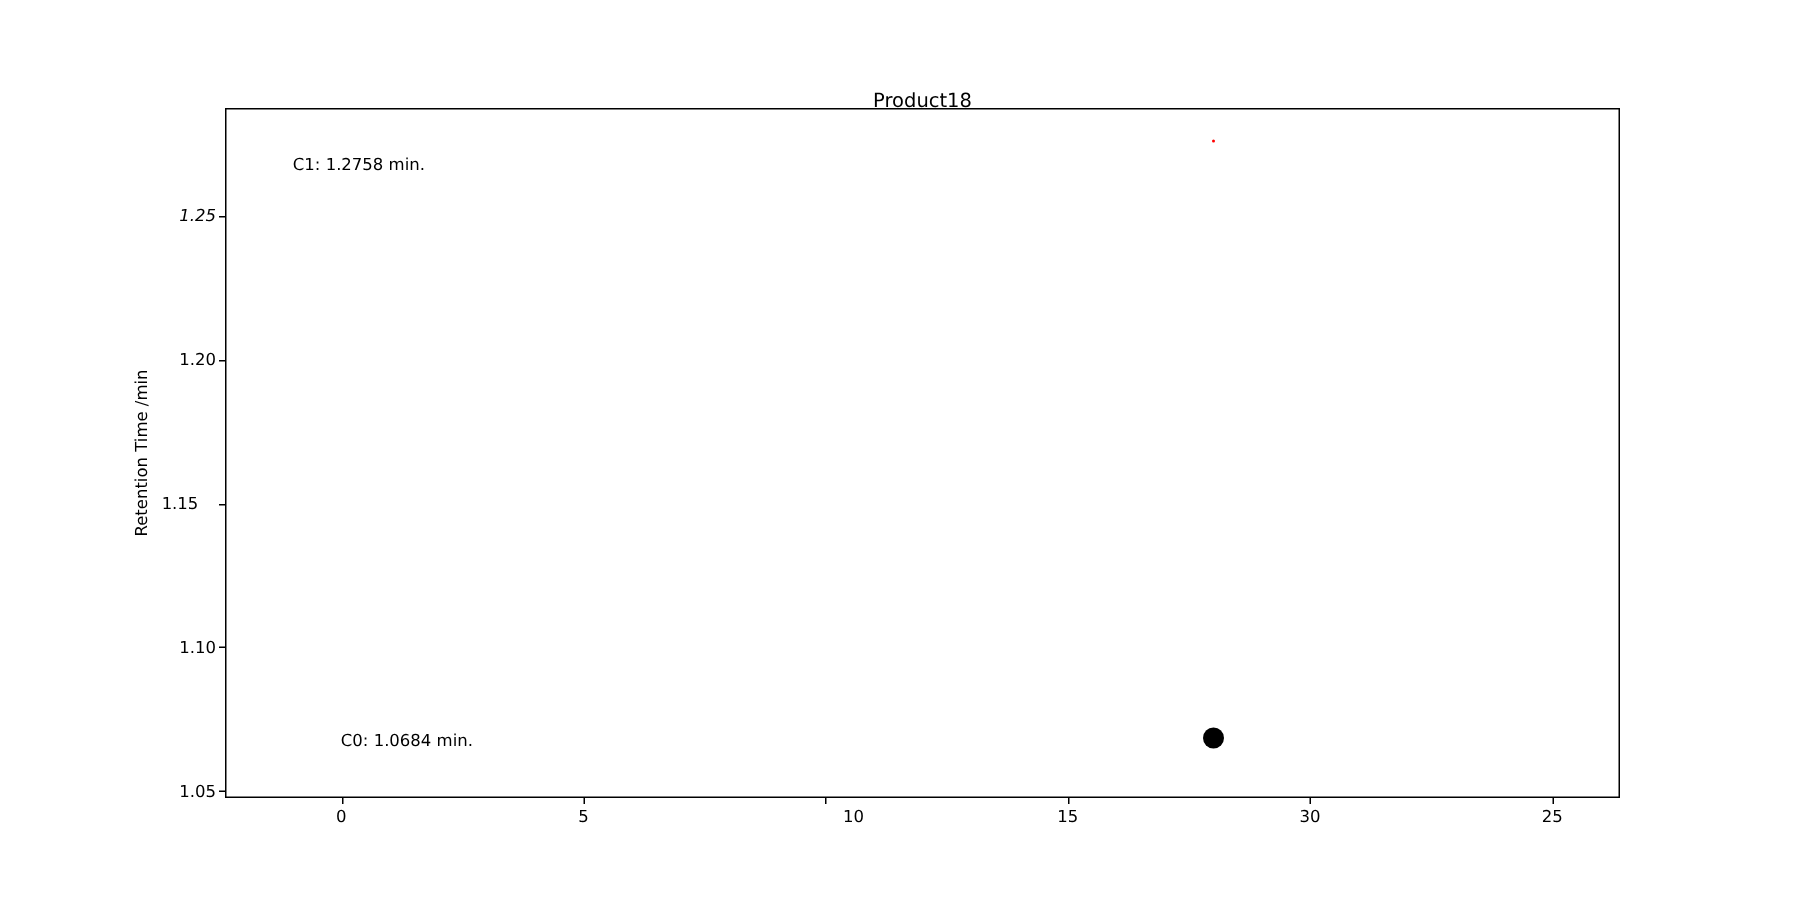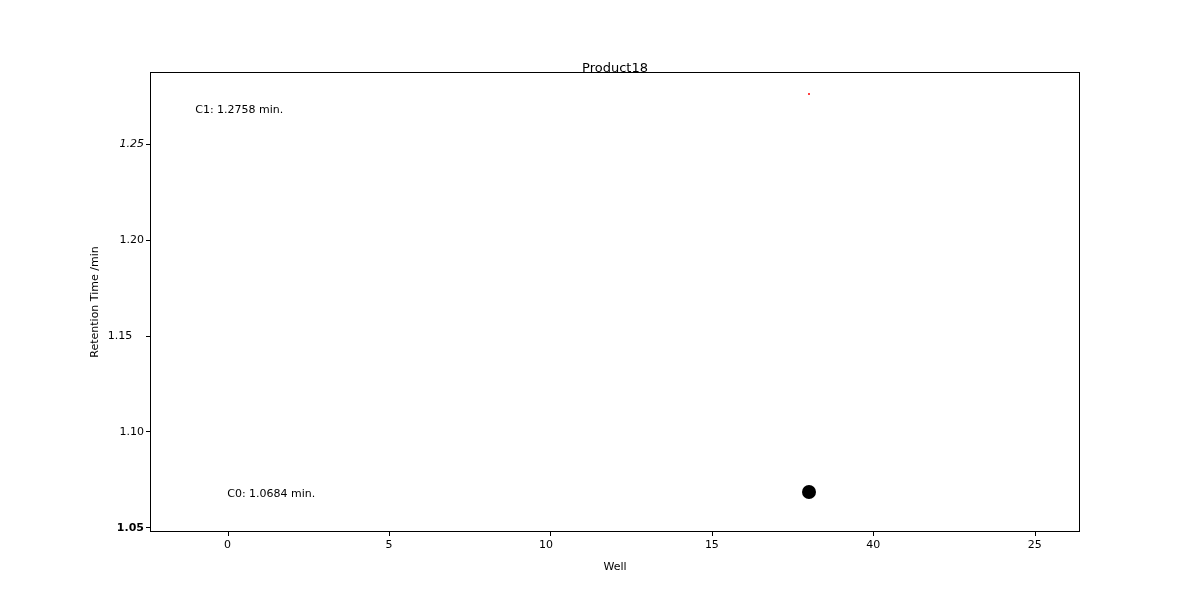--- a/index.html
+++ b/index.html
@@ -97,39 +97,38 @@
 </style>
 </head>
 <body>
 
 <div class="figure">
 
   <div class="title">Product18</div>
 
   <div class="ylabel">Retention Time /min</div>
 
-  <div class="xlabel">Well</div>
 
   <div class="plot-area"></div>
 
   <div id="dynamic-layer">
       <div class="tickmark-x" style="left: 227.5px;"></div>
       <div class="xtick-label" style="left: 227.5px;">0</div>
       <div class="tickmark-x" style="left: 388.958px;"></div>
       <div class="xtick-label" style="left: 388.958px;">5</div>
       <div class="tickmark-x" style="left: 550.417px;"></div>
-      <div class="xtick-label" style="left: 546px;">10</div>
+      <div class="xtick-label" style="left: 569px;">10</div>
       <div class="tickmark-x" style="left: 711.875px;"></div>
       <div class="xtick-label" style="left: 711.875px;">15</div>
       <div class="tickmark-x" style="left: 873.333px;"></div>
-      <div class="xtick-label" style="left: 873.333px;">40</div>
+      <div class="xtick-label" style="left: 873.333px;">30</div>
       <div class="tickmark-x" style="left: 1034.79px;"></div>
       <div class="xtick-label" style="left: 1034.79px;">25</div>
       <div class="tickmark-y" style="top: 527.208px;"></div>
-      <div class="ytick-label" style="top: 527.208px; font-weight: bold;">1.05</div>
+      <div class="ytick-label" style="top: 527.208px;">1.05</div>
       <div class="tickmark-y" style="top: 431.375px;"></div>
       <div class="ytick-label" style="top: 431.375px;">1.10</div>
       <div class="tickmark-y" style="top: 335.542px;"></div>
       <div class="ytick-label" style="top: 335.542px; text-align: center;">1.15</div>
       <div class="tickmark-y" style="top: 239.708px;"></div>
       <div class="ytick-label" style="top: 239.708px;">1.20</div>
       <div class="tickmark-y" style="top: 143.875px;"></div>
       <div class="ytick-label" style="top: 143.875px; font-style: italic;">1.25</div>
       <div class="point" style="left: 801.75px; top: 484.942px; width: 14px; height: 14px; background: rgb(0, 0, 0);"></div>
       <div class="point" style="left: 807.75px; top: 93.425px; width: 2px; height: 2px; background: rgb(255, 0, 0);"></div>

